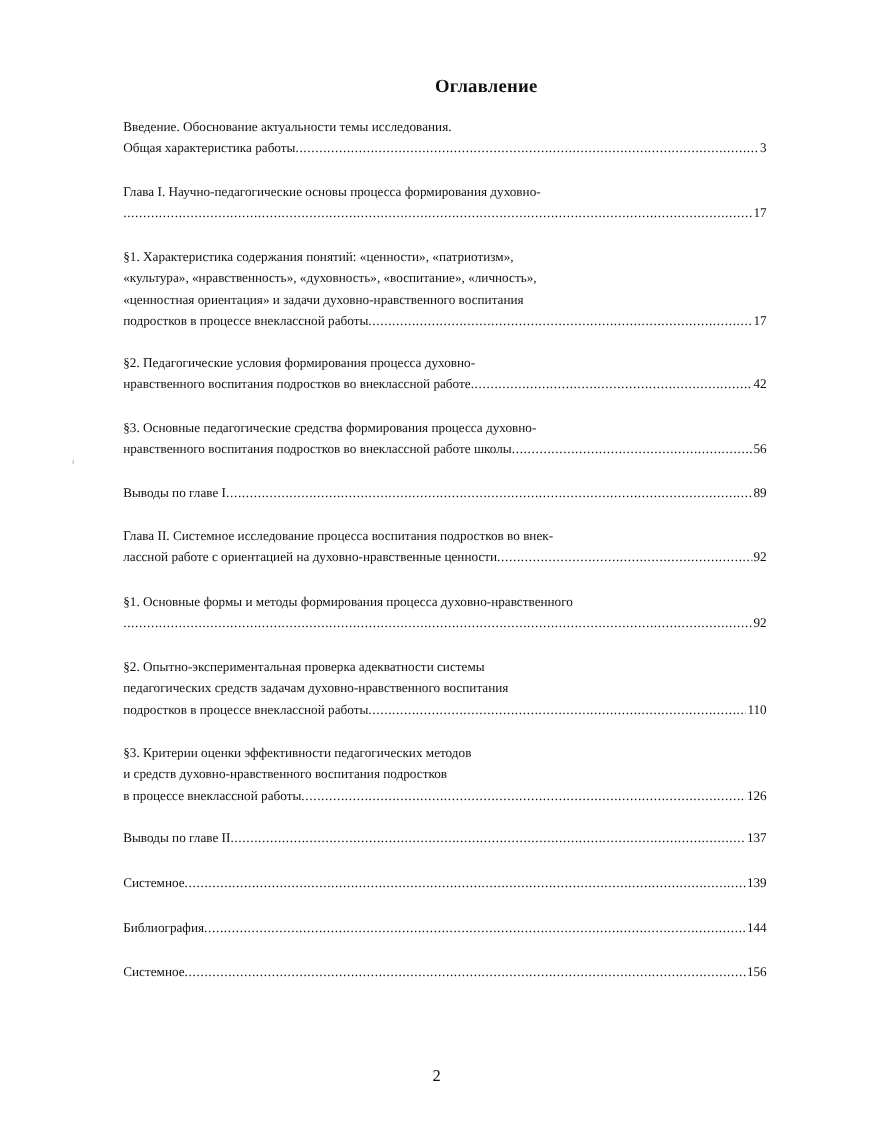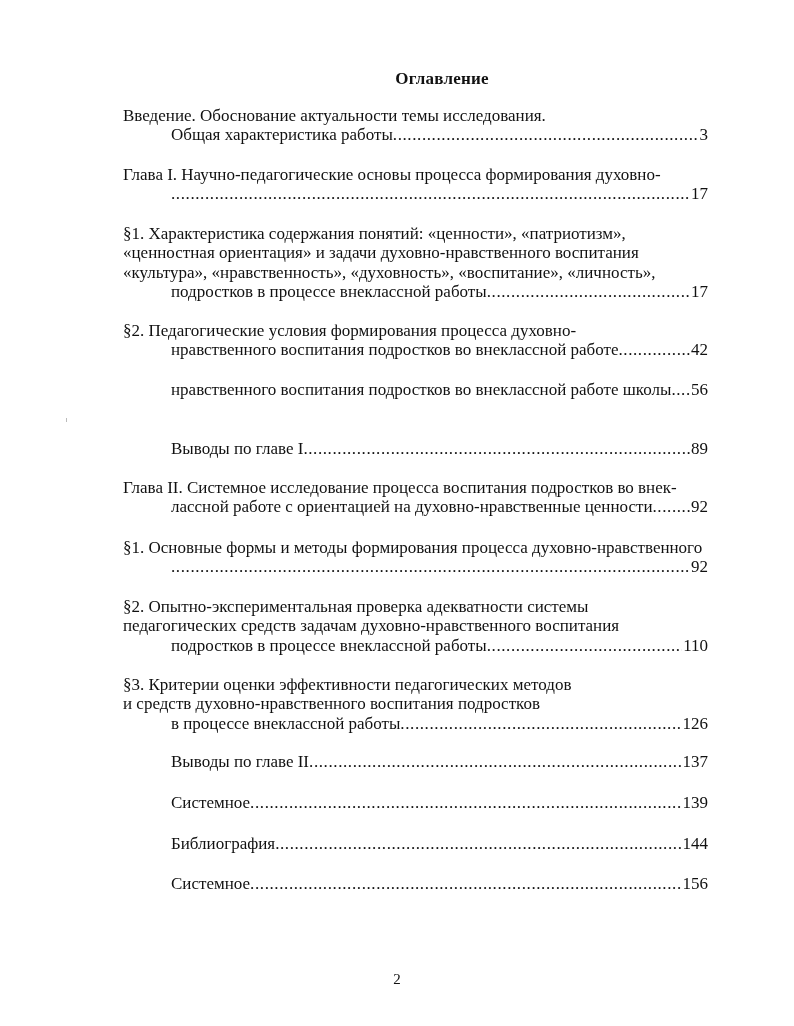--- a/index.html
+++ b/index.html
@@ -1,22 +1,22 @@
 <!DOCTYPE html>
 <html><head>
 <meta charset="utf-8">
 <style>
   html, body { margin: 0; padding: 0; background: #ffffff; }
   body { width: 794px; height: 1026px; position: relative; overflow: hidden;
          font-family: "Liberation Serif", "DejaVu Serif", serif; color: #111; }
   .title { position: absolute; top: 69px; left: 0; width: 794px; text-align: center;
            font-weight: bold; font-size: 17px; letter-spacing: 0.2px; margin-left: 45px; }
-  .entry { position: absolute; left: 123px; width: 585px; font-size: 17px; line-height: 19.3px; font-family: Liberation Serif, serif; }
+  .entry { position: absolute; left: 112px; width: 585px; font-size: 12px; line-height: 19.3px; font-family: Liberation Serif, serif; }
   .line { white-space: nowrap; }
-  .last { display: flex; align-items: baseline; white-space: nowrap; margin-left: 48px; }
+  .last { display: flex; align-items: baseline; white-space: nowrap; }
   .last .txt { flex: 0 0 auto; }
   .last .dots { flex: 1 1 auto; overflow: hidden; white-space: nowrap; letter-spacing: 0.6px; }
   .last .dots::before { content: "................................................................................................................................................................................................................................"; }
   .last .pg { flex: 0 0 auto; padding-left: 1px; }
   .pagenum { position: absolute; top: 971px; left: 0; width: 794px; text-align: center; font-size: 15px; }
   .speck { position: absolute; left: 66px; top: 418px; width: 1px; height: 4px; background: #bbb; }
 </style>
 </head>
 <body>
 
@@ -37,39 +37,40 @@
   <div class="entry" style="top:165px">
     <div class="line">Глава I. Научно-педагогические основы процесса формирования духовно-</div>
     <div class="last">
       <span class="dots"></span>
       <span class="pg">17</span>
     </div>
   </div>
 
   <div class="entry" style="top:224px">
     <div class="line">§1. Характеристика содержания понятий: «ценности», «патриотизм»,</div>
+    <div class="line">«культура», «нравственность», «духовность», «воспитание», «личность»,</div>
     <div class="line">«ценностная ориентация» и задачи духовно-нравственного воспитания</div>
-    <div class="line">«культура», «нравственность», «духовность», «воспитание», «личность»,</div>
     <div class="last">
       <span class="txt">подростков в процессе внеклассной работы</span>
       <span class="dots"></span>
       <span class="pg">17</span>
     </div>
   </div>
 
   <div class="entry" style="top:321px">
     <div class="line">§2. Педагогические условия формирования процесса духовно-</div>
     <div class="last">
       <span class="txt">нравственного воспитания подростков во внеклассной работе </span>
       <span class="dots"></span>
       <span class="pg">42</span>
     </div>
   </div>
 
   <div class="entry" style="top:380px">
+    <div class="line">§3. Основные педагогические средства формирования процесса духовно-</div>
     <div class="last">
       <span class="txt">нравственного воспитания подростков во внеклассной работе школы</span>
       <span class="dots"></span>
       <span class="pg">56</span>
     </div>
   </div>
 
   <div class="entry" style="top:439px">
     <div class="last">
       <span class="txt">Выводы по главе I</span>

